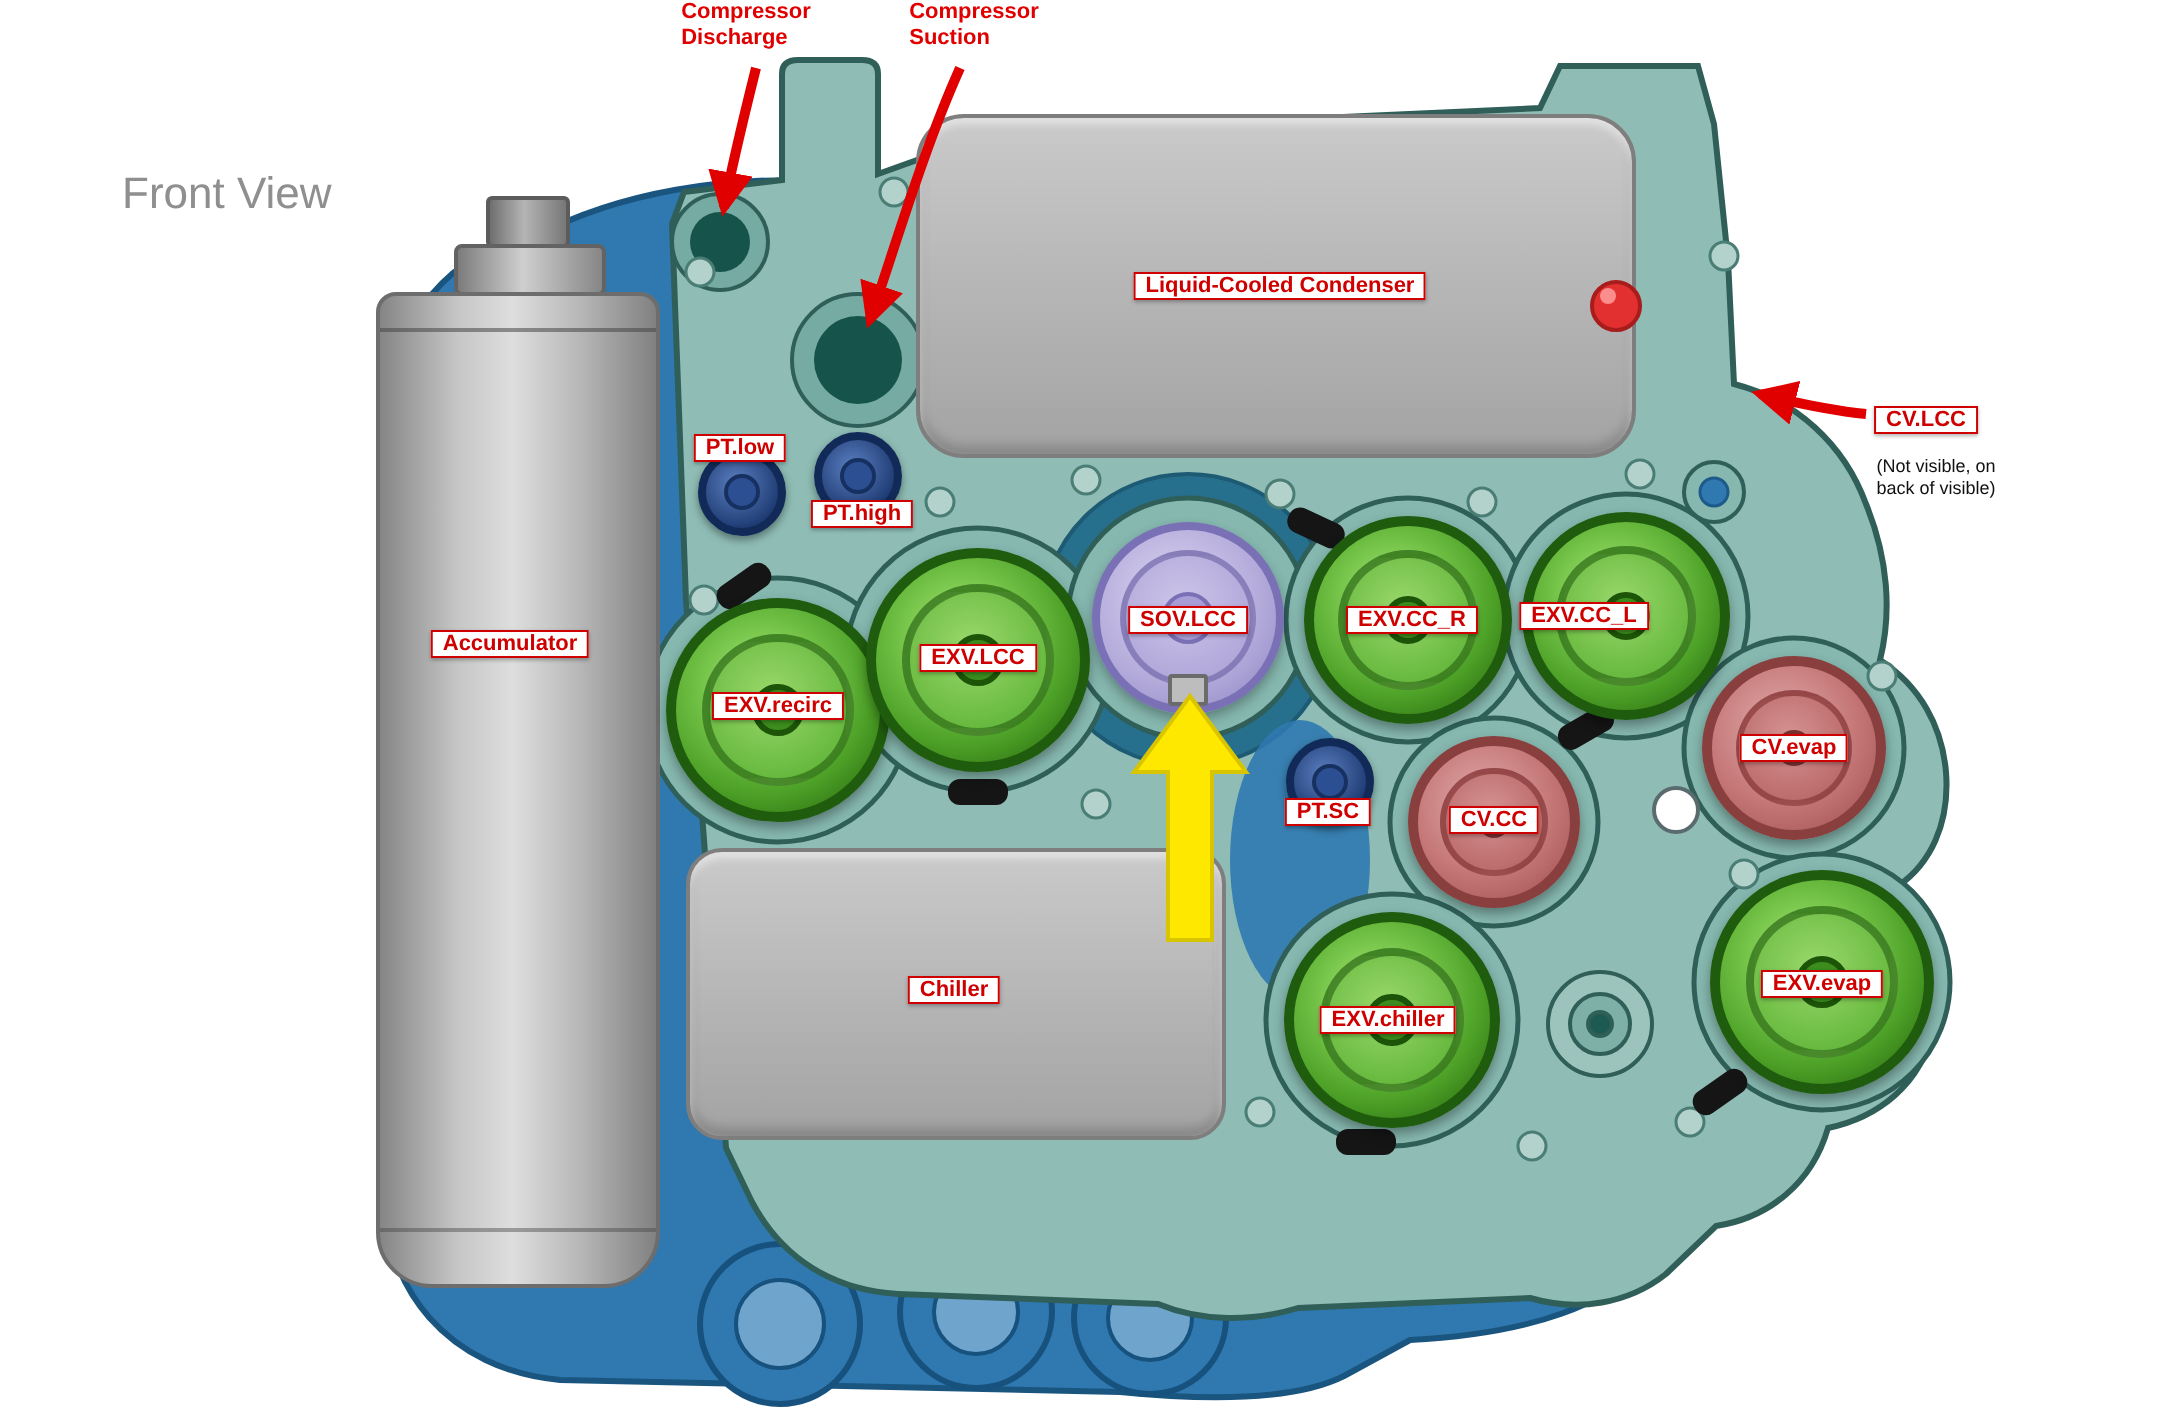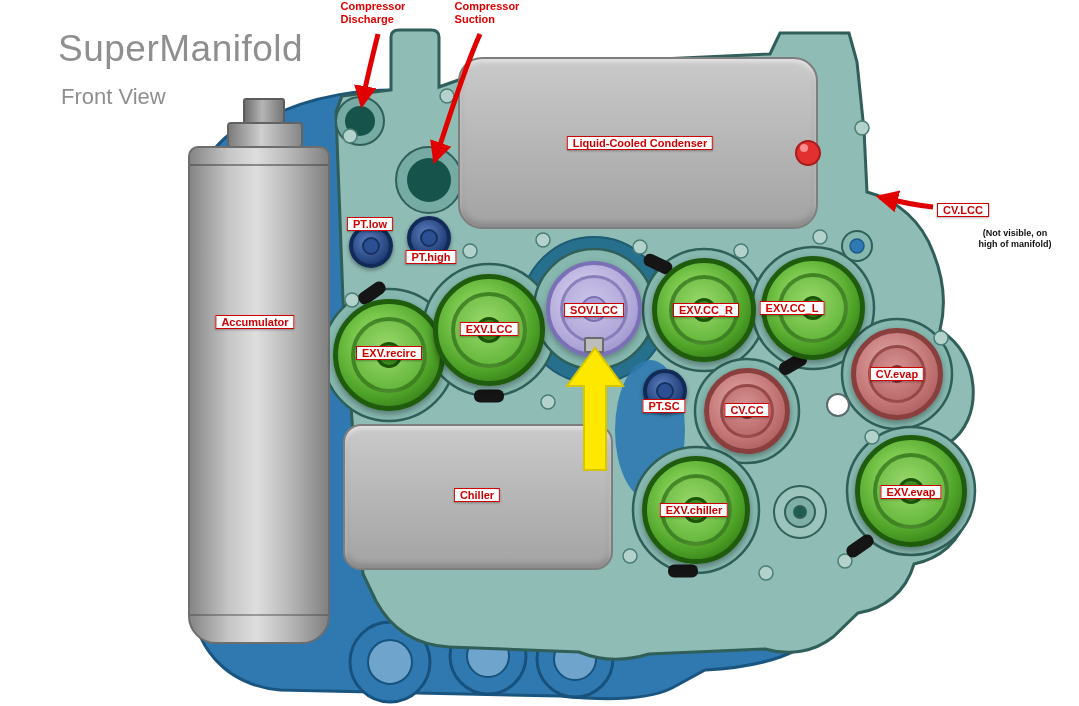--- a/index.html
+++ b/index.html
@@ -54,22 +54,22 @@
   .v-blue::after{display:none;}
 
   .sov-tab{position:absolute;left:584px;top:337px;width:20px;height:16px;background:#bdbdbd;
            border:2px solid #6b6b6b;z-index:4;border-radius:2px;box-sizing:border-box;}
 
   .lbl{position:absolute;transform:translate(-50%,-50%);background:#ffffff;border:1px solid #cf0000;
        color:#cf0000;font-weight:bold;font-size:11px;padding:0 5px;white-space:nowrap;z-index:6;
        box-shadow:0 1px 2px rgba(0,0,0,.3);}
   .ann{position:absolute;transform:translateX(-50%);color:#e00000;font-weight:bold;font-size:11px;
        line-height:13px;z-index:6;white-space:nowrap;}
-  .note{position:absolute;transform:translateX(-50%);color:#111;font-weight:bold;font-size:9px;
-        text-align:center;line-height:11px;z-index:6;white-space:nowrap;margin-left:47px;}
+  .note{position:absolute;transform:translateX(-50%);color:#111;font-weight:normal;font-size:9px;
+        text-align:center;line-height:11px;z-index:6;white-space:nowrap;}
 </style>
 </head>
 <body>
 
 <div class="stage">
 
   <svg class="layer z1" viewBox="0 0 1079 706">
 
     <path d="M 268,118 C 225,125 196,160 196,205 L 192,590 C 190,645 225,685 280,690 L 560,696
          C 610,701 650,699 672,688 L 705,670 C 765,667 805,653 833,624 L 858,585 L 861,520
@@ -187,34 +187,33 @@
     <path d="M 378,34 C 372,58 366,82 362,104" fill="none" stroke="#e00000" stroke-width="5" marker-end="url(#arr)"></path>
     <path d="M 480,34 C 462,74 448,122 435,160" fill="none" stroke="#e00000" stroke-width="5" marker-end="url(#arr)"></path>
     <path d="M 933,207 C 913,205 896,201 880,197" fill="none" stroke="#e00000" stroke-width="5" marker-end="url(#arr)"></path>
     <polygon points="584,470 584,386 567,386 595,348 623,386 606,386 606,470" fill="#ffe800" stroke="#d8c500" stroke-width="2"></polygon>
     <g>
       <circle cx="808" cy="153" r="12" fill="#e23030" stroke="#a81c1c" stroke-width="2"></circle>
       <circle cx="804" cy="148" r="4" fill="#ff9e9e" opacity="0.85"></circle>
     </g>
   </svg>
 
-  <div class="title">SuperManifold</div>
   <div class="subtitle">Front View</div>
 
   <div class="ann" style="left:373px;top:0px">
     <div>Compressor</div>
     <div>Discharge</div>
   </div>
   <div class="ann" style="left:487px;top:0px">
     <div>Compressor</div>
     <div>Suction</div>
   </div>
   <div class="note" style="left:968px;top:228px">
     <div>(Not visible, on</div>
-    <div>high of manifold)</div>
+    <div>back of visible)</div>
   </div>
 
   <div class="lbl" style="left:640px;top:143px">Liquid-Cooled Condenser</div>
   <div class="lbl" style="left:370px;top:224px">PT.low</div>
   <div class="lbl" style="left:431px;top:257px">PT.high</div>
   <div class="lbl" style="left:255px;top:322px">Accumulator</div>
   <div class="lbl" style="left:389px;top:353px">EXV.recirc</div>
   <div class="lbl" style="left:489px;top:329px">EXV.LCC</div>
   <div class="lbl" style="left:594px;top:310px">SOV.LCC</div>
   <div class="lbl" style="left:706px;top:310px">EXV.CC_R</div>

